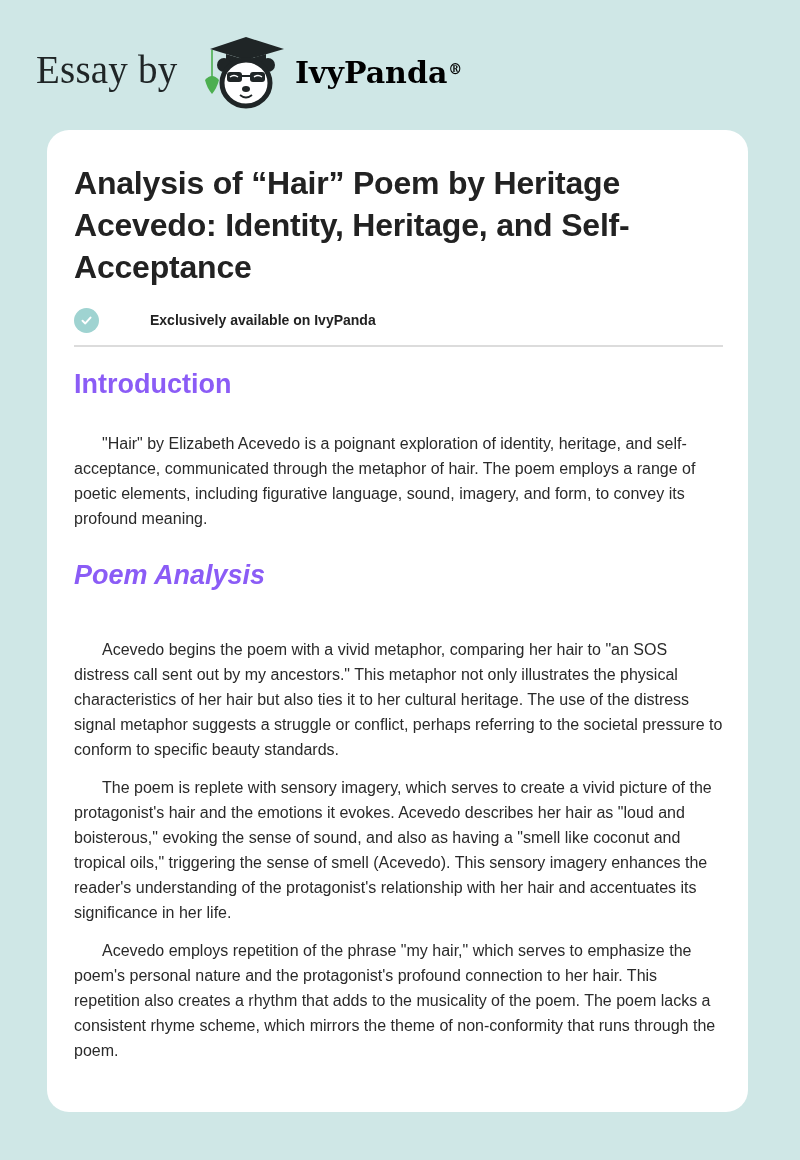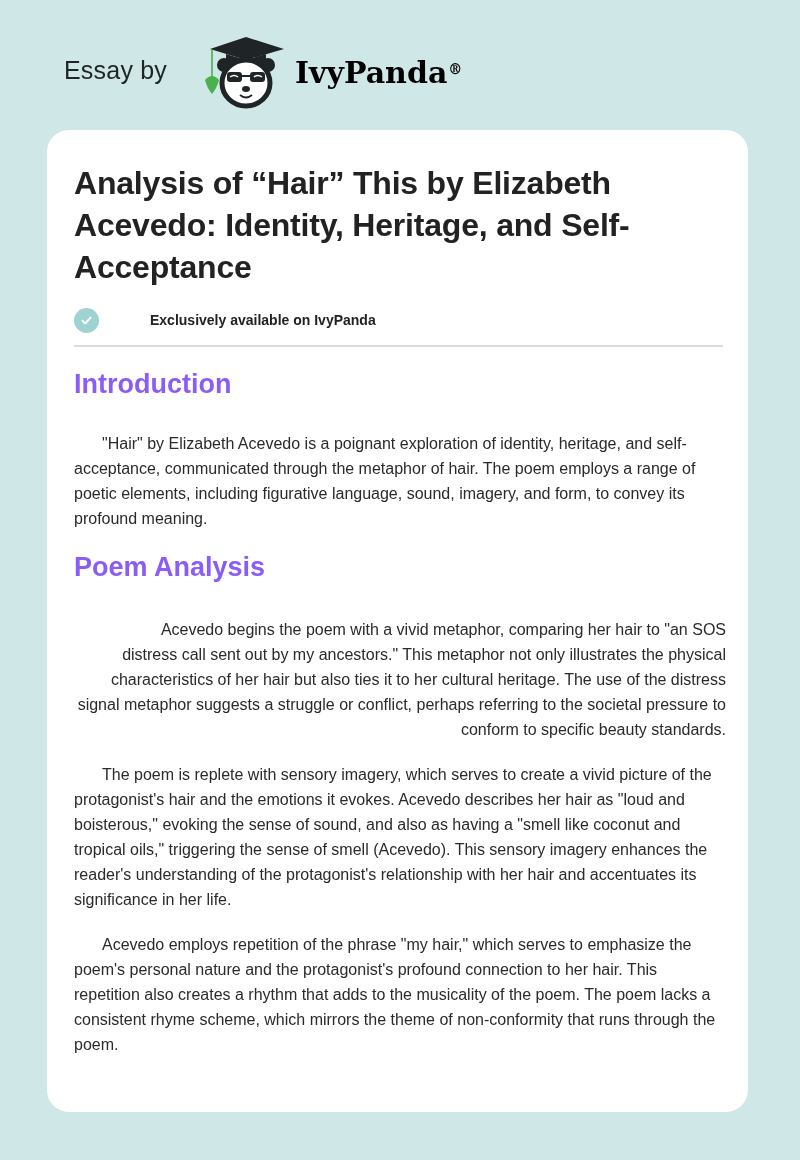--- a/index.html
+++ b/index.html
@@ -15,23 +15,23 @@
     font-family: "Liberation Sans", sans-serif;
     color: #222;
   }
   .header {
     position: absolute;
     left: 0; top: 0;
     width: 800px; height: 120px;
   }
   .brand-prefix {
     position: absolute;
-    left: 64px; top: 50px;
-    font-family: Liberation Sans, sans-serif;
-    font-size: 25px;
+    left: 36px; top: 50px;
+    font-family: Liberation Serif, serif;
+    font-size: 39px;
     color: #1f2526;
     letter-spacing: 0.2px;
     line-height: 40px;
   }
   .logo-icon {
     position: absolute;
     left: 200px; top: 34px;
     width: 92px; height: 76px;
   }
   .brand-name {
@@ -103,31 +103,31 @@
     width: 652px;
   }
   .section-heading {
     margin: 0;
     font-size: 27px;
     font-weight: bold;
     line-height: 44px;
     color: #8b5cf6;
   }
   .section-heading.intro { margin-top: 0; }
-  .section-heading.analysis { margin-top: 14px; }
+  .section-heading.analysis { margin-top: 22px; font-style: italic; }
   .para {
     margin: 0;
     font-size: 16px;
     line-height: 25px;
     color: #2a2a2a;
     text-indent: 28px;
   }
   .para.first-intro { margin-top: 25px; }
-  .para.first-analysis { margin-top: 28px; text-align: right; }
-  .para + .para { margin-top: 20px; }
+  .para.first-analysis { margin-top: 40px; }
+  .para + .para { margin-top: 13px; }
 </style>
 </head>
 <body>
 
 <div class="header">
   <div class="brand-prefix">Essay by</div>
   <svg class="logo-icon" viewBox="0 0 92 76" xmlns="http://www.w3.org/2000/svg">
 
     <polygon points="10,15 46,3 84,15 46,26" fill="#1f2526"></polygon>
     <path d="M26 20 L26 28 Q46 34 66 28 L66 20 L46 26 Z" fill="#1f2526"></path>
@@ -146,21 +146,21 @@
     <path d="M30 43 Q34 40 38 43" stroke="#ffffff" stroke-width="1.4" fill="none"></path>
     <path d="M54 43 Q58 40 62 43" stroke="#ffffff" stroke-width="1.4" fill="none"></path>
 
     <ellipse cx="46" cy="55" rx="4" ry="3" fill="#1f2526"></ellipse>
     <path d="M40 61 Q46 66 52 61" stroke="#1f2526" stroke-width="1.8" fill="none"></path>
   </svg>
   <div class="brand-name"><span>IvyPanda</span><span class="brand-reg">®</span></div>
 </div>
 
 <div class="card">
-  <h1 class="title">Analysis of “Hair” This by Elizabeth Acevedo: Identity, Heritage, and Self-Acceptance</h1>
+  <h1 class="title">Analysis of “Hair” Poem by Heritage Acevedo: Identity, Heritage, and Self-Acceptance</h1>
 
   <div class="badge-row">
     <span class="check-icon">
       <svg width="13" height="13" viewBox="0 0 13 13" xmlns="http://www.w3.org/2000/svg">
         <path d="M2.5 6.8 L5.3 9.4 L10.5 3.6" stroke="#ffffff" stroke-width="2" fill="none" stroke-linecap="round" stroke-linejoin="round"></path>
       </svg>
     </span>
     <span class="badge-text">Exclusively available on IvyPanda</span>
   </div>
 

